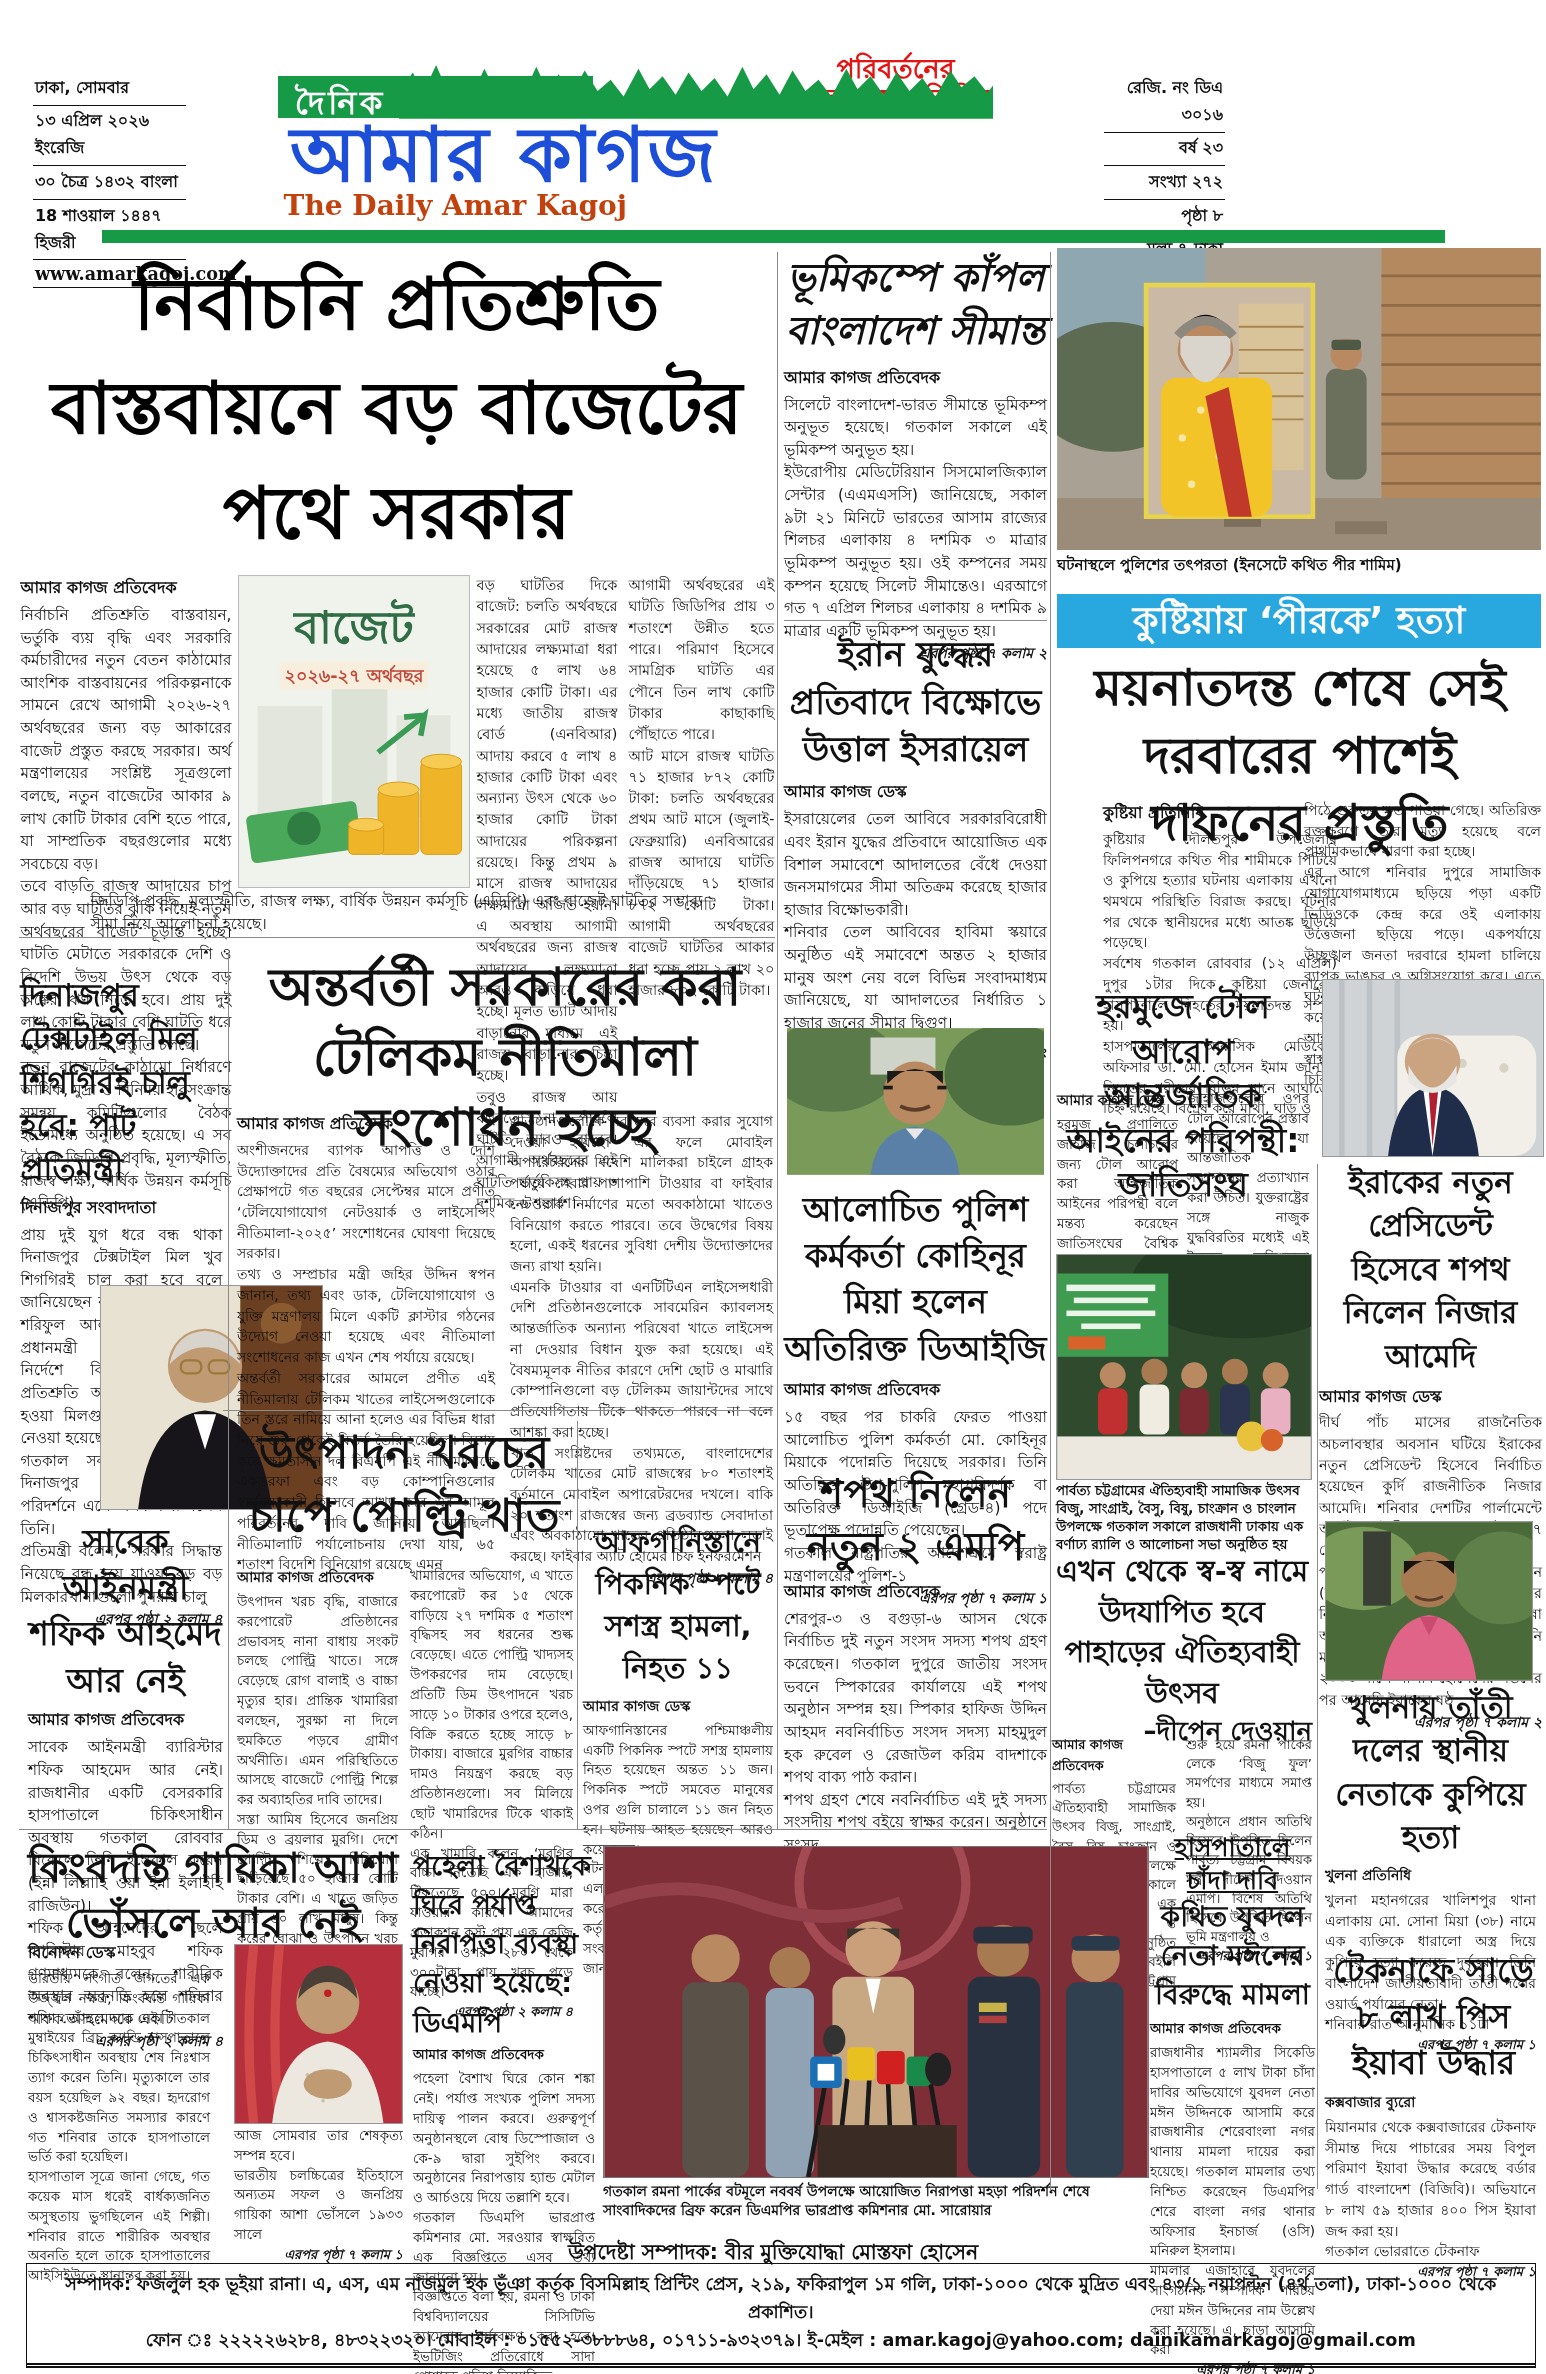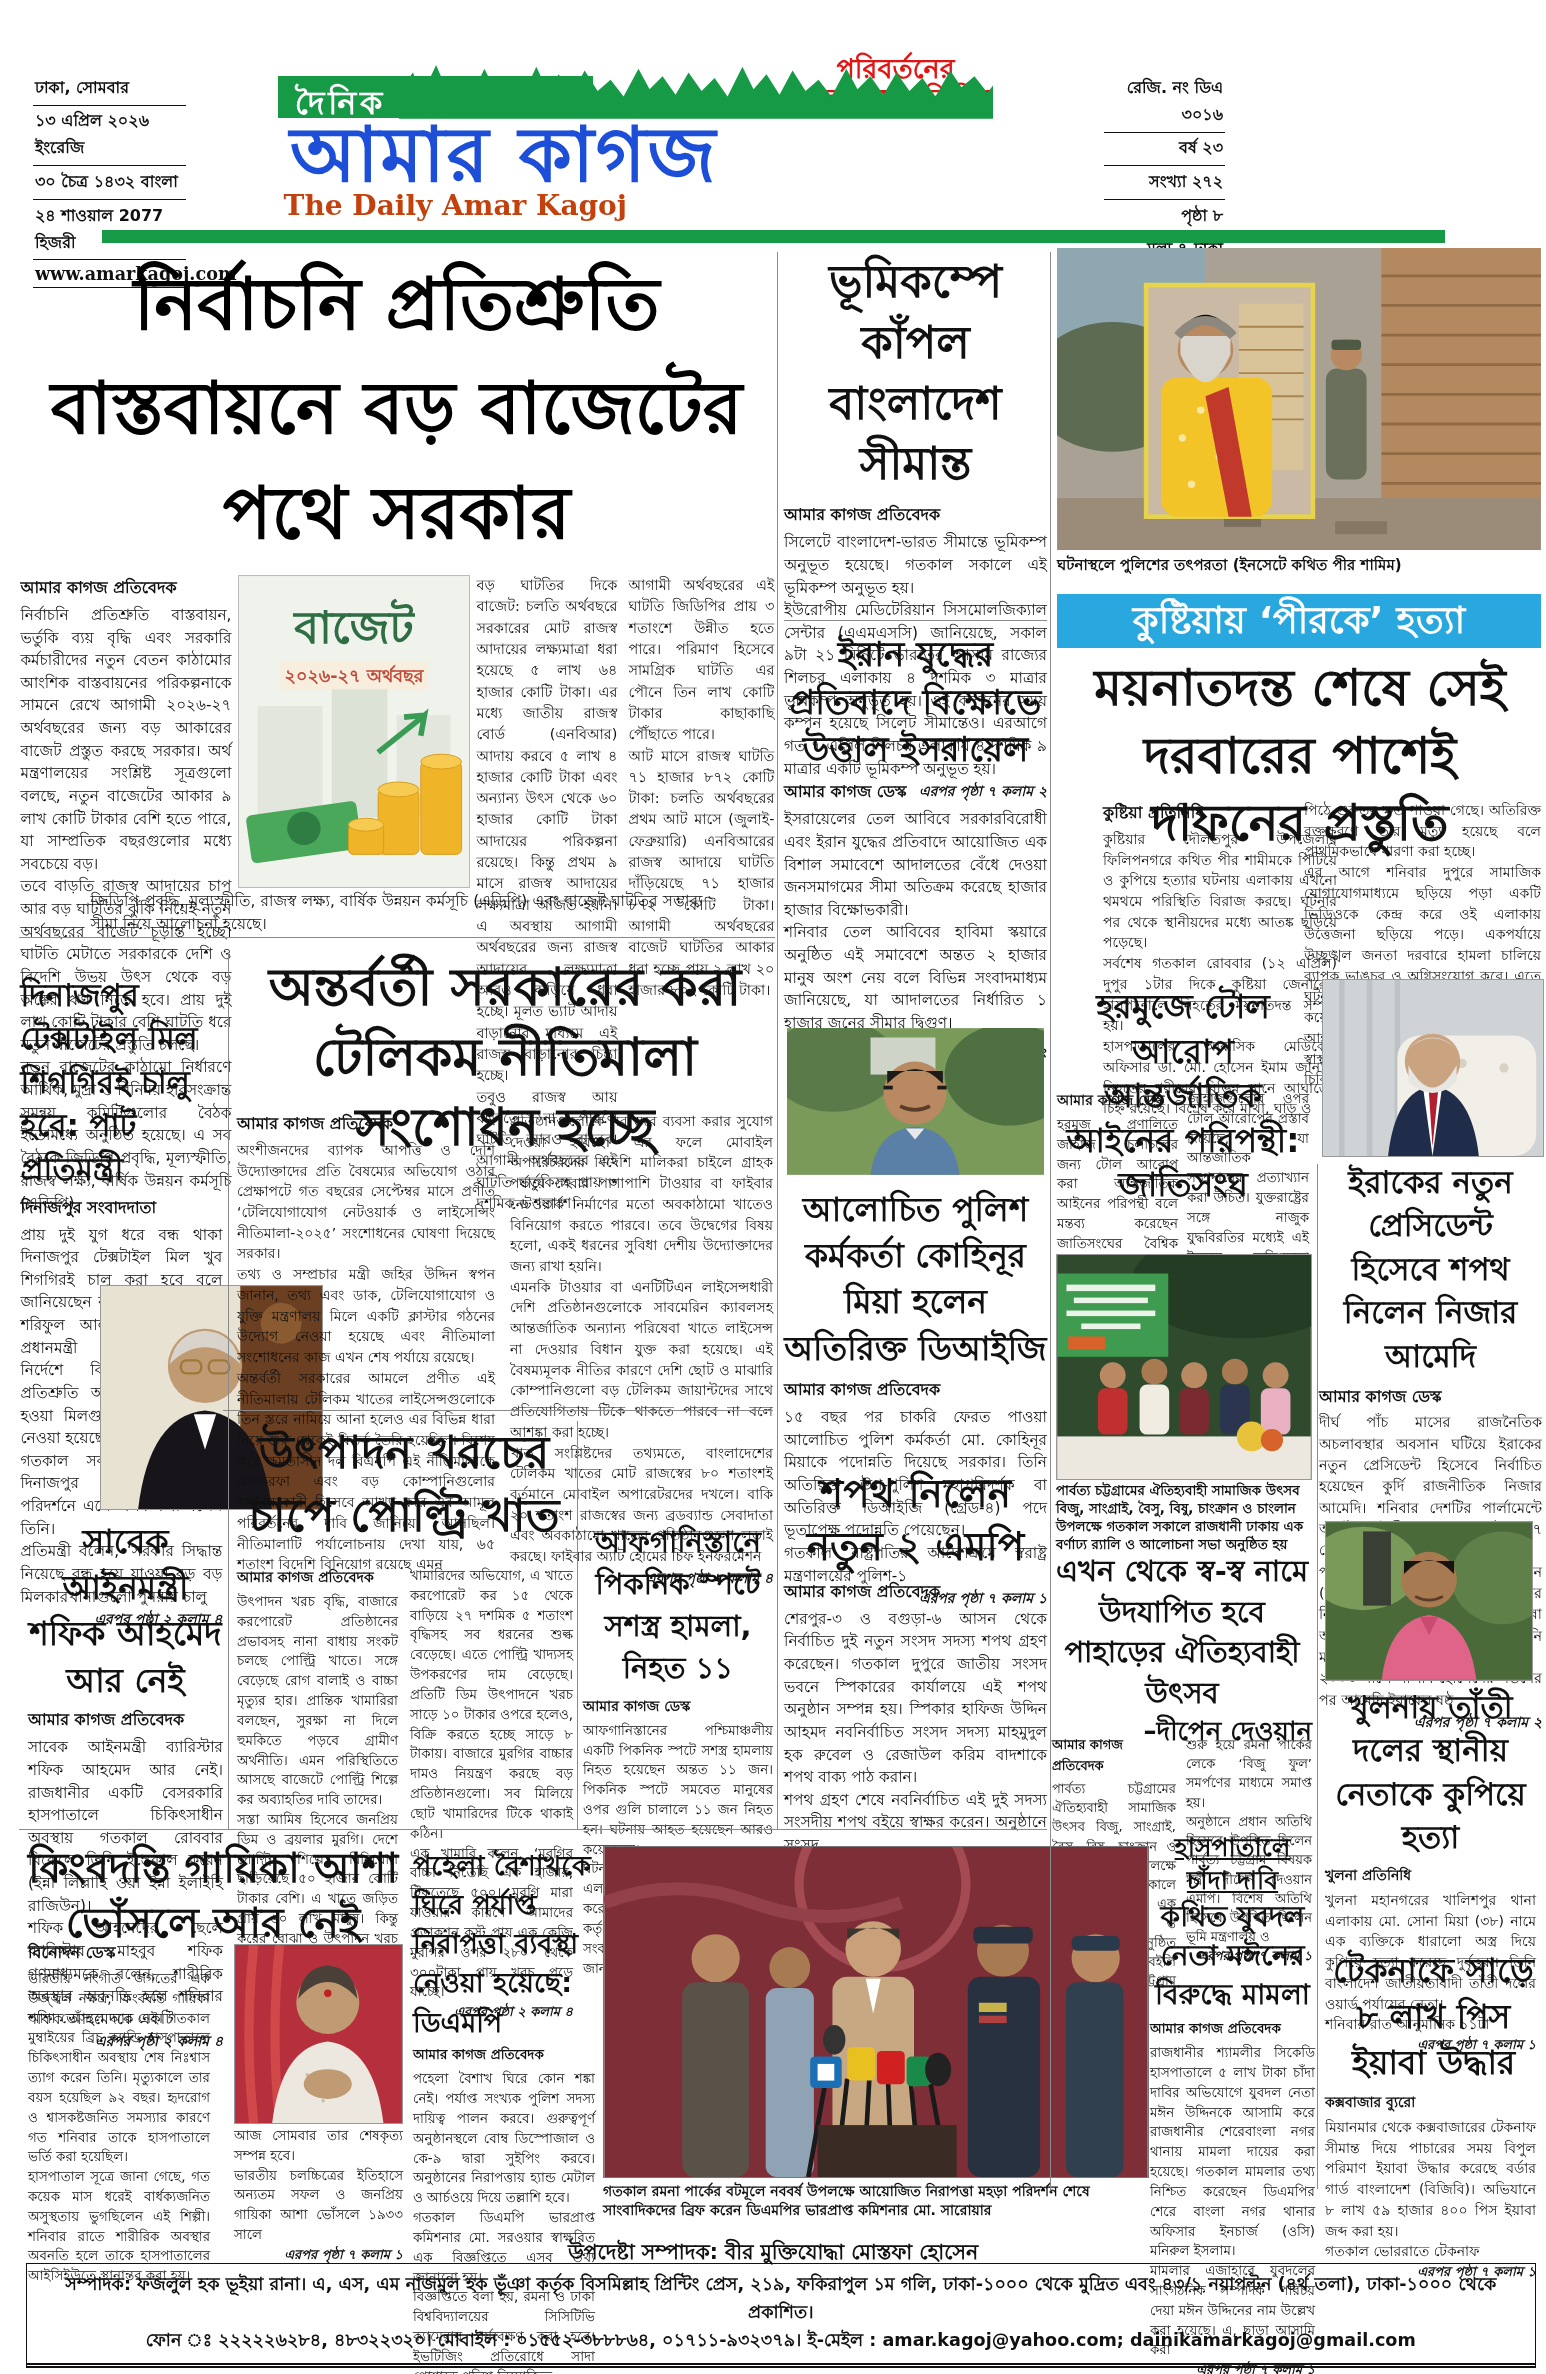--- a/index.html
+++ b/index.html
@@ -20,21 +20,21 @@
   .kicker{text-decoration:underline;}
 </style>
 </head>
 <body>
 
 <div class="abs" style="left:0;top:0;width:1546px;height:246px;">
   <div class="abs" style="left:33px;top:72px;width:153px;">
     <div class="mast-row">ঢাকা, সোমবার</div>
     <div class="mast-row">১৩ এপ্রিল ২০২৬ ইংরেজি</div>
     <div class="mast-row">৩০ চৈত্র ১৪৩২ বাংলা</div>
-    <div class="mast-row">২৪ শাওয়াল 2077 হিজরী</div>
+    <div class="mast-row">18 শাওয়াল ১৪৪৭ হিজরী</div>
     <div class="mast-row" style="font-family:'DejaVu Serif','Liberation Serif',serif;font-size:17.6px;">www.amarkagoj.com</div>
   </div>
 
   <div class="abs" style="left:784px;top:54px;width:223px;font-size:27px;font-weight:800;color:#e31414;text-align:center;line-height:1.1;">পরিবর্তনের প্রত্যাশায় প্রতিদিন</div>
 
   <div class="abs" style="left:278px;top:76px;width:714px;height:148px;">
     <div class="abs" style="left:0;top:0;width:315px;height:42px;background:#169a46;"></div>
     <svg class="abs" style="left:121px;top:-13px;" width="594" height="56" viewBox="0 0 640 60">
       <polygon fill="#169a46" points="0,60 0,30 15,10 25,34 40,2 52,30 66,14 78,36 92,6 104,30 118,16 132,38 148,4 160,30 172,12 186,34 200,8 214,30 228,18 242,36 258,6 270,28 284,14 298,34 312,10 326,30 340,16 354,36 370,4 382,28 396,12 410,34 424,8 438,30 452,18 466,36 482,6 494,28 508,14 522,34 536,10 550,30 564,16 578,36 594,8 606,26 620,14 634,32 640,24 640,60"></polygon>
     </svg>
@@ -96,21 +96,21 @@
   <div class="abs" style="left:608px;top:0;width:146px;">
     <div class="bt" style="font-size:14.4px;">আগামী অর্থবছরের এই ঘাটতি জিডিপির প্রায় ৩ শতাংশে উন্নীত হতে পারে। পরিমাণ হিসেবে সামগ্রিক ঘাটতি এর পৌনে তিন লাখ কোটি টাকার কাছাকাছি পৌঁছাতে পারে।
 আট মাসে রাজস্ব ঘাটতি ৭১ হাজার ৮৭২ কোটি টাকা: চলতি অর্থবছরের প্রথম আট মাসে (জুলাই-ফেব্রুয়ারি) এনবিআরের রাজস্ব আদায়ে ঘাটতি দাঁড়িয়েছে ৭১ হাজার ৮৭২ কোটি টাকা। আগামী অর্থবছরের বাজেট ঘাটতির আকার ধরা হচ্ছে প্রায় ২ লাখ ২০ হাজার ৮০২ কোটি টাকা।</div>
   </div>
   <div class="abs bt" style="left:70px;top:315px;width:612px;">জিডিপি প্রবৃদ্ধি, মূল্যস্ফীতি, রাজস্ব লক্ষ্য, বার্ষিক উন্নয়ন কর্মসূচি (এডিপি) এবং বাজেট ঘাটতির সম্ভাব্য সীমা নিয়ে আলোচনা হয়েছে।</div>
 </div>
 
 <div class="rule-h" style="left:18.6px;top:937px;width:756px;"></div>
 
 <div class="abs" style="left:784px;top:252px;width:263px;">
-  <div class="hl" style="font-size:45px;line-height:1.35;">ভূমিকম্পে কাঁপল বাংলাদেশ সীমান্ত</div>
+  <div class="hl" style="font-size:39px;line-height:1.35;font-style:italic;">ভূমিকম্পে কাঁপল বাংলাদেশ সীমান্ত</div>
   <div class="byline" style="margin-top:7.4px;">আমার কাগজ প্রতিবেদক</div>
   <div class="bt">সিলেটে বাংলাদেশ-ভারত সীমান্তে ভূমিকম্প অনুভূত হয়েছে। গতকাল সকালে এই ভূমিকম্প অনুভূত হয়।
 ইউরোপীয় মেডিটেরিয়ান সিসমোলজিক্যাল সেন্টার (এএমএসসি) জানিয়েছে, সকাল ৯টা ২১ মিনিটে ভারতের আসাম রাজ্যের শিলচর এলাকায় ৪ দশমিক ৩ মাত্রার ভূমিকম্প অনুভূত হয়। ওই কম্পনের সময় কম্পন হয়েছে সিলেট সীমান্তেও। এরআগে গত ৭ এপ্রিল শিলচর এলাকায় ৪ দশমিক ৯ মাত্রার একটি ভূমিকম্প অনুভূত হয়।</div>
   <div class="jump">এরপর পৃষ্ঠা ৭ কলাম ২</div>
 </div>
 <div class="rule-h" style="left:784px;top:620px;width:263px;"></div>
 
 <div class="abs photo" style="left:1057px;top:248px;width:484px;height:302px;">
   <svg width="484" height="302" viewBox="0 0 522 326">
     <rect width="522" height="326" fill="#a9a294"></rect>

